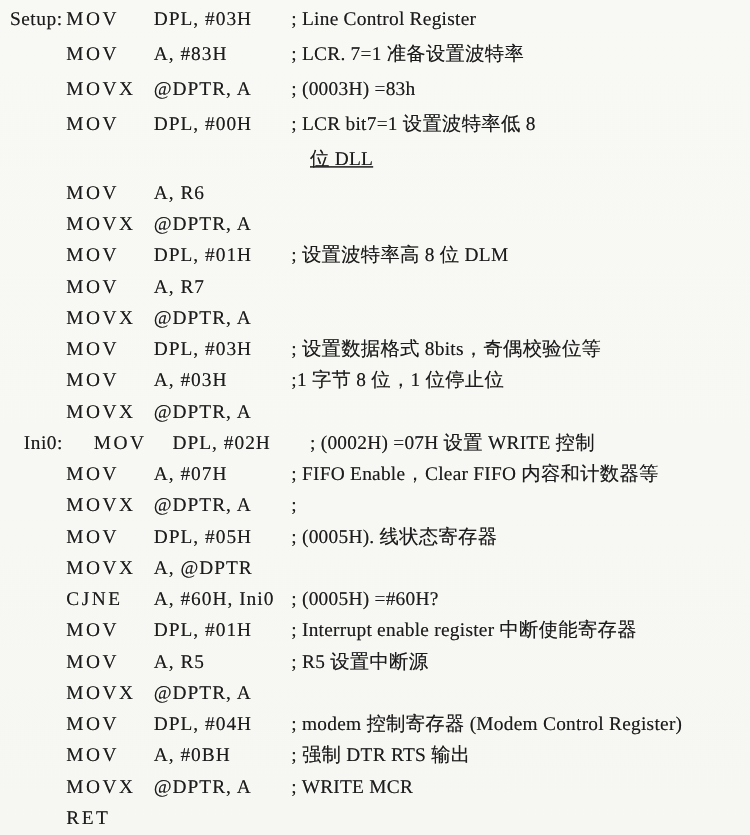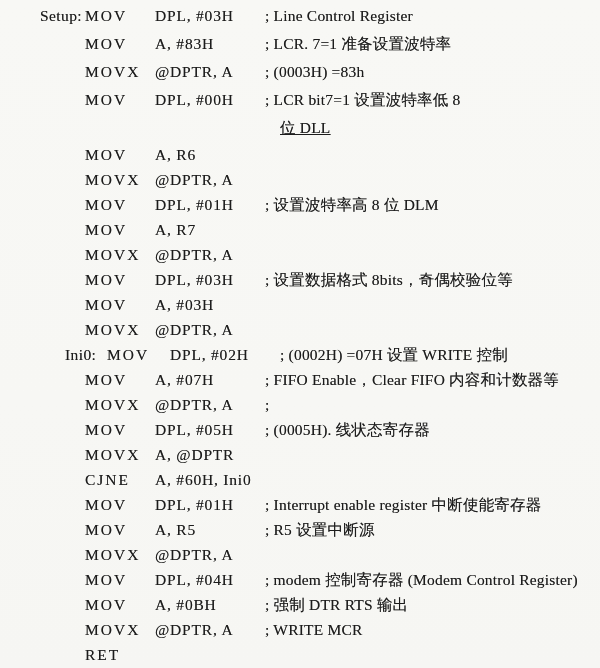--- a/index.html
+++ b/index.html
@@ -21,37 +21,36 @@
     color: #1c1c1c;
     text-shadow: 0 0 0.5px rgba(25,25,25,0.55);
     padding-top: 2px;
     box-sizing: border-box;
   }
   .row {
     position: relative;
     height: 25px;
     line-height: 25px;
     white-space: nowrap;
-    margin-left: 32px;
   }
   .row.tall {
     height: 28px;
     line-height: 28px;
   }
   .row span {
     position: absolute;
     white-space: pre;
   }
   .label   { left: 8px; letter-spacing: 0.4px; }
   .op      { left: 53px; letter-spacing: 2px; }
   .args    { left: 123px; letter-spacing: 0.8px; }
   .comment { left: 233px; letter-spacing: 0.2px; }
   .cont    { left: 248px; letter-spacing: 0.2px; text-decoration: underline; }
   
-  .row.shifted .label   { left: 33px; }
+  .row.shifted .label   { left: 19px; }
   .row.shifted .op      { left: 75px; }
   .row.shifted .args    { left: 138px; }
   .row.shifted .comment { left: 248px; }
 </style>
 </head>
 <body>
 
 <div class="page">
   <div>
       <div class="row tall">
@@ -100,20 +99,21 @@
         <span class="args">@DPTR, A</span>
       </div>
       <div class="row">
         <span class="op">MOV</span>
         <span class="args">DPL, #03H</span>
         <span class="comment">; 设置数据格式 8bits，奇偶校验位等</span>
       </div>
       <div class="row">
         <span class="op">MOV</span>
         <span class="args">A, #03H</span>
+        <span class="comment">;1 字节 8 位，1 位停止位</span>
       </div>
       <div class="row">
         <span class="op">MOVX</span>
         <span class="args">@DPTR, A</span>
       </div>
       <div class="row shifted">
         <span class="label">Ini0:</span>
         <span class="op">MOV</span>
         <span class="args">DPL, #02H</span>
         <span class="comment">; (0002H) =07H 设置 WRITE 控制</span>
@@ -133,20 +133,21 @@
         <span class="args">DPL, #05H</span>
         <span class="comment">; (0005H). 线状态寄存器</span>
       </div>
       <div class="row">
         <span class="op">MOVX</span>
         <span class="args">A, @DPTR</span>
       </div>
       <div class="row">
         <span class="op">CJNE</span>
         <span class="args">A, #60H, Ini0</span>
+        <span class="comment">; (0005H) =#60H?</span>
       </div>
       <div class="row">
         <span class="op">MOV</span>
         <span class="args">DPL, #01H</span>
         <span class="comment">; Interrupt enable register 中断使能寄存器</span>
       </div>
       <div class="row">
         <span class="op">MOV</span>
         <span class="args">A, R5</span>
         <span class="comment">; R5 设置中断源</span>

